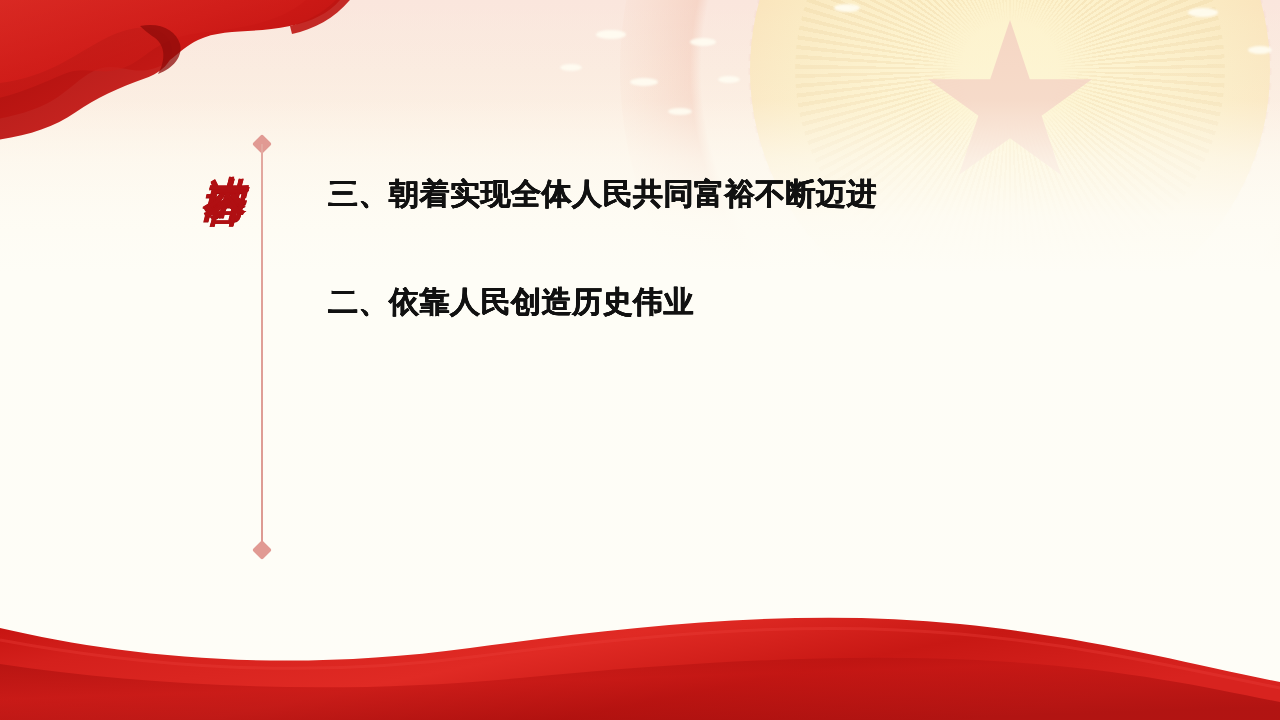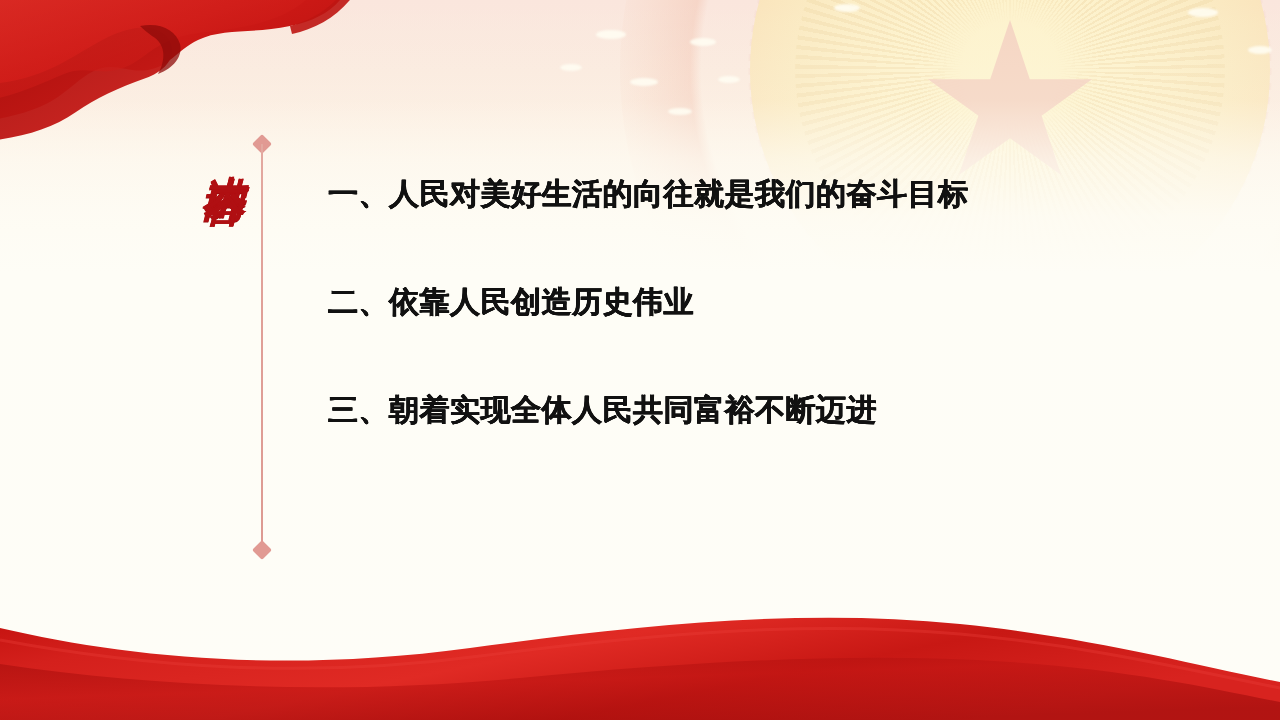--- a/index.html
+++ b/index.html
@@ -311,18 +311,17 @@
              C1090,56 1190,80 1280,98" fill="none" stroke="#ea4038" stroke-width="3" opacity="0.35"></path>
   </svg>
 
   <div class="vtitle">本讲内容</div>
 
   <div class="diamond top"></div>
   <div class="divider"></div>
   <div class="diamond bottom"></div>
 
   <div class="agenda">
-    <div class="agenda-item">一、人民对美好生活的向往就是我们的奋斗目标</div>
+    <div class="agenda-item">三、朝着实现全体人民共同富裕不断迈进</div>
     <div class="agenda-item">二、依靠人民创造历史伟业</div>
-    <div class="agenda-item">三、朝着实现全体人民共同富裕不断迈进</div>
   </div>
 
 </div>
 
 </body></html>

